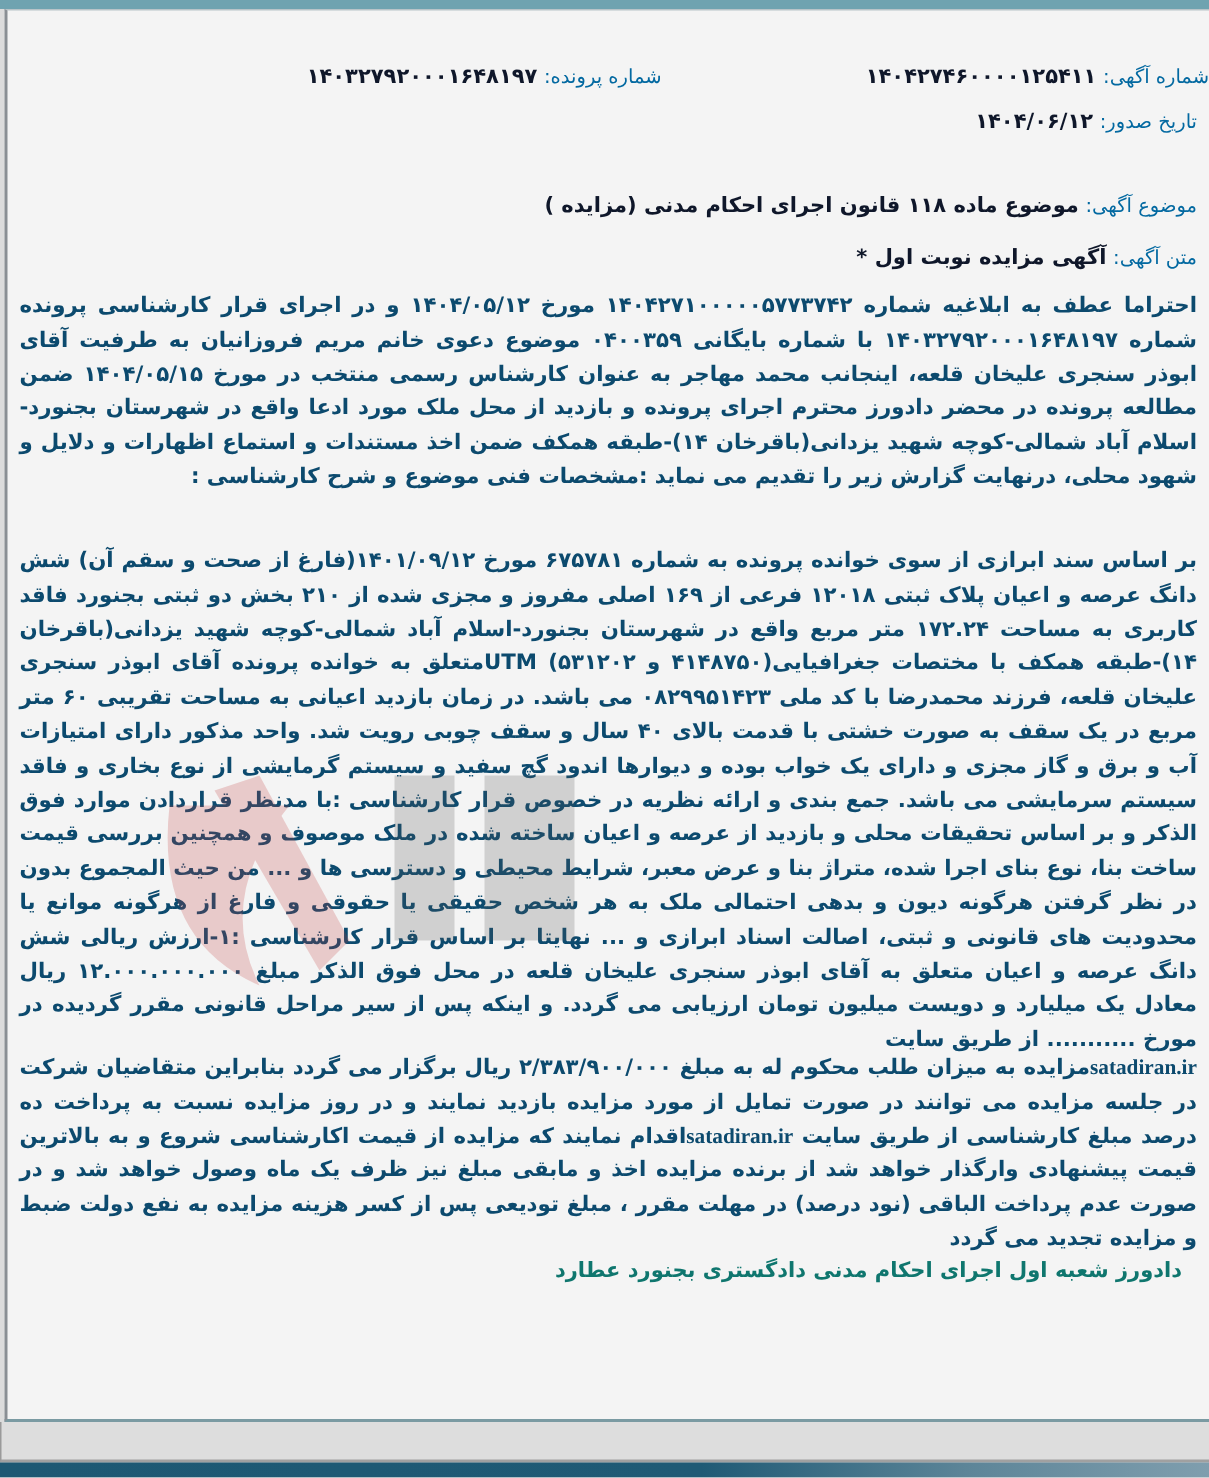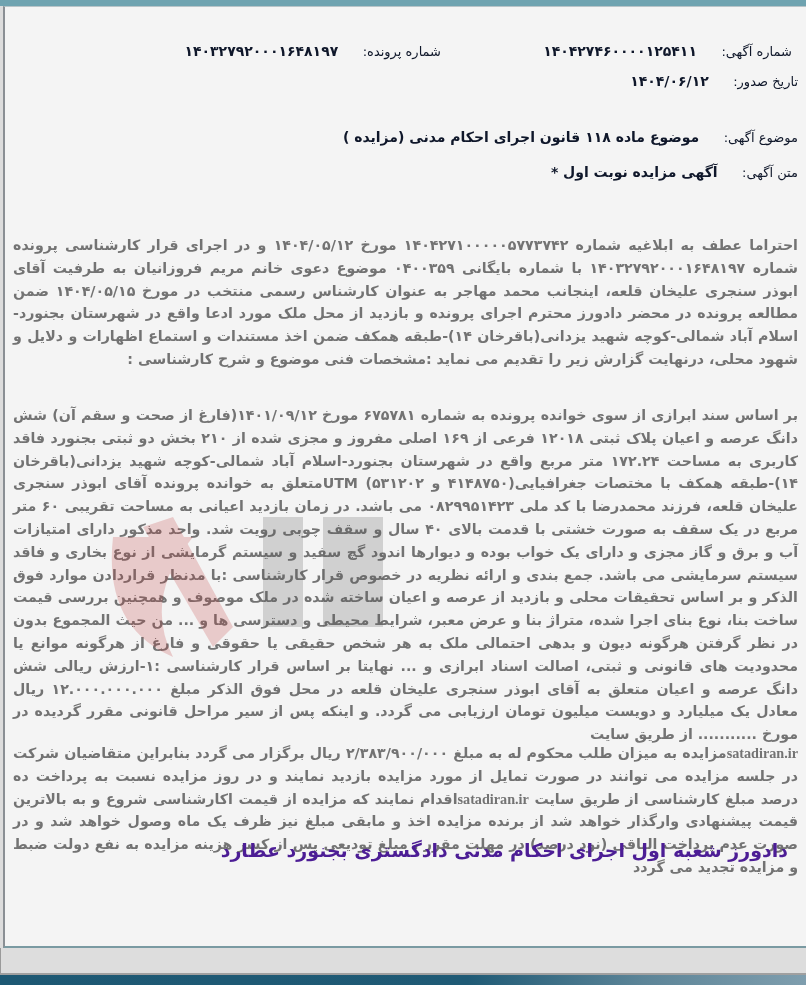--- a/index.html
+++ b/index.html
@@ -45,59 +45,57 @@
       left: 0; top: 975px;
       width: 806px; height: 10px;
       background: linear-gradient(90deg, #1d5873 0%, #1f5a75 58%, #5d8598 80%, #7f9eae 100%);
     }
     .meta-row {
       position: absolute;
       font-size: 14px;
       white-space: nowrap;
     }
     .meta-label {
-      color: #0f172a;
+      color: #0369a1;
       font-family: "DejaVu Sans", sans-serif;
       font-size: 13px;
-      margin-left: 20px;
     }
     .meta-value {
       color: #0f172a;
       font-weight: bold;
       font-size: 14px;
     }
-    .row1-right { right: 14px; top: 36px; }
+    .row1-right { right: 0; top: 36px; }
     .row1-left { right: 365px; top: 36px; }
     .row2-right { right: 8px; top: 66px; text-align: right; }
     .row2-left { right: 348px; top: 72px; }
     .subject { right: 8px; top: 122px; }
     .ad-text { right: 8px; top: 157px; }
     .body-text {
       position: absolute;
       right: 8px;
       left: 8px;
       font-size: 14.2px;
       font-weight: bold;
-      color: #737373;
+      color: #0c4a6e;
       line-height: 22.8px;
       text-align: justify;
       text-align-last: right;
       direction: rtl;
-      margin-top: 41px;
     }
     .para1 { top: 186px; }
     .para2 { top: 356px; }
     .para3 { top: 694px; }
     .signature {
       position: absolute;
       right: 18px;
       top: 832px;
-      font-size: 19px;
+      font-size: 14px;
       font-weight: bold;
-      color: #4c1d95;
+      color: #0f766e;
       direction: rtl;
     }
     .site {
       font-family: Liberation Serif, serif;
       font-weight: bold;
       direction: ltr;
       unicode-bidi: embed;
     }
     .watermark {
       position: absolute;

